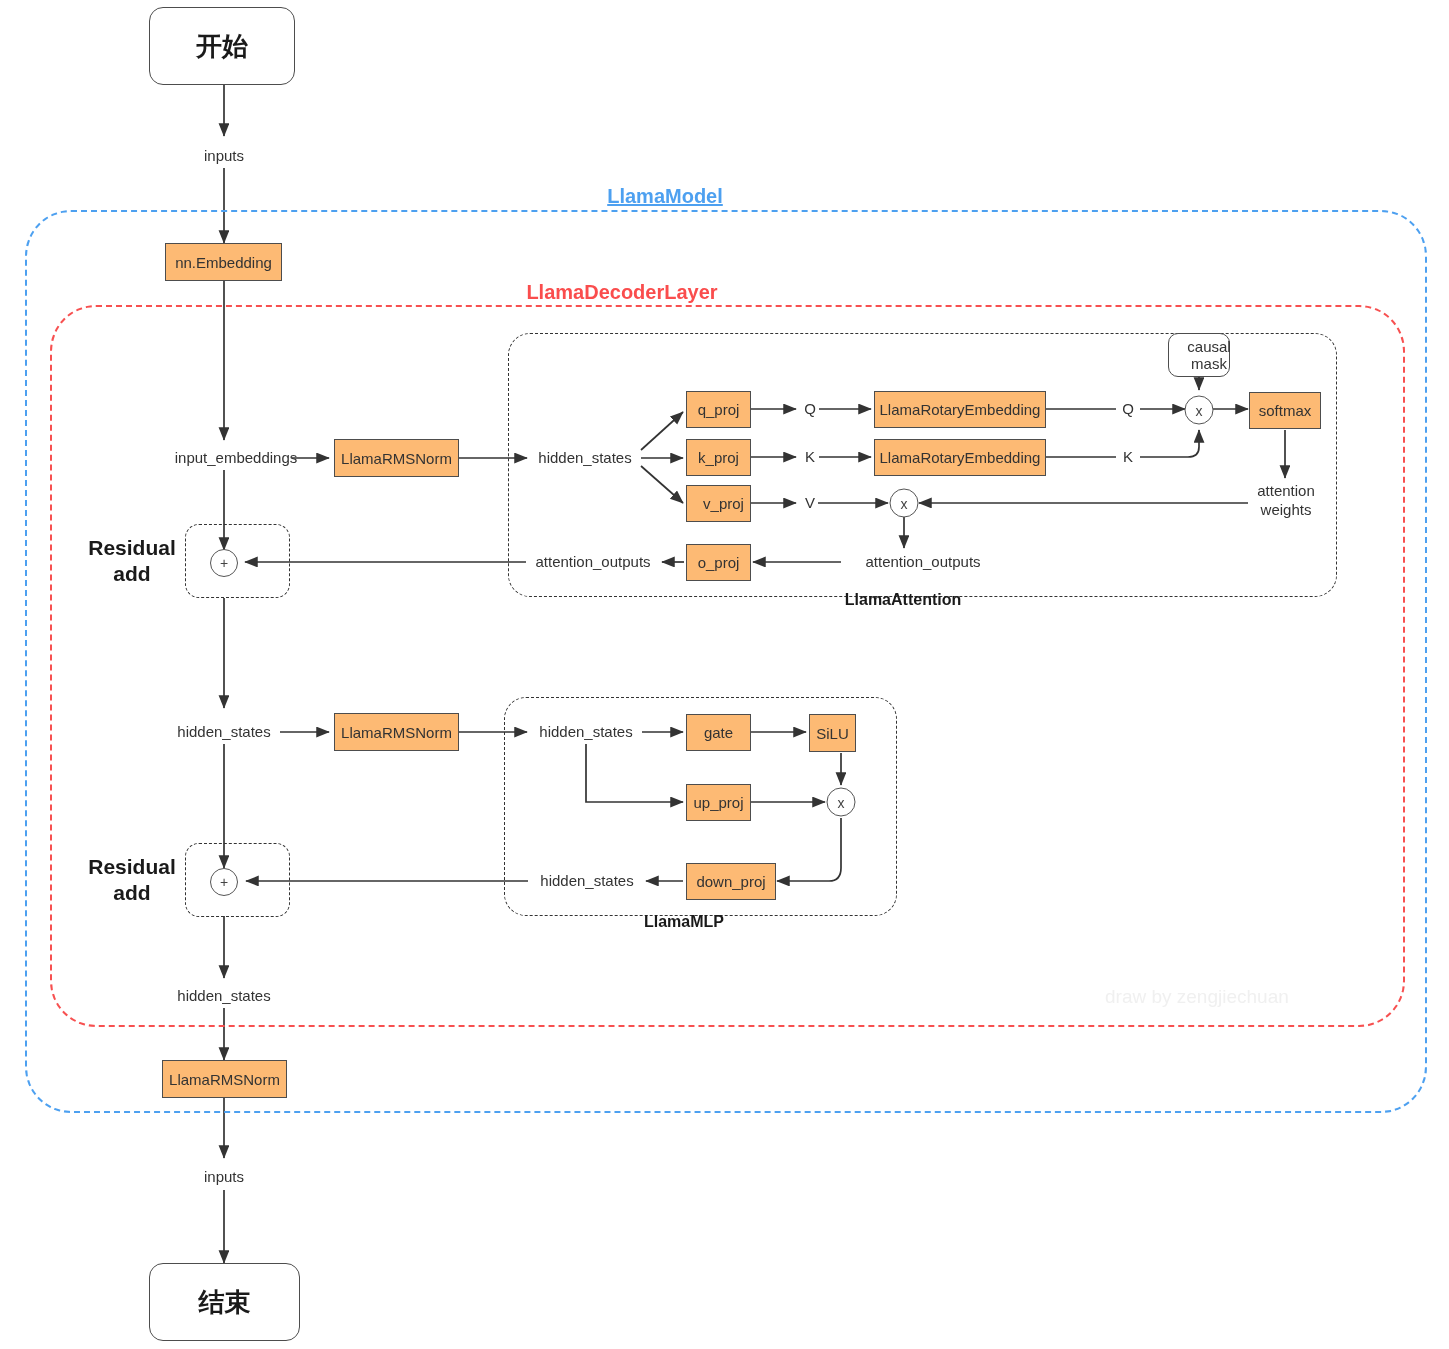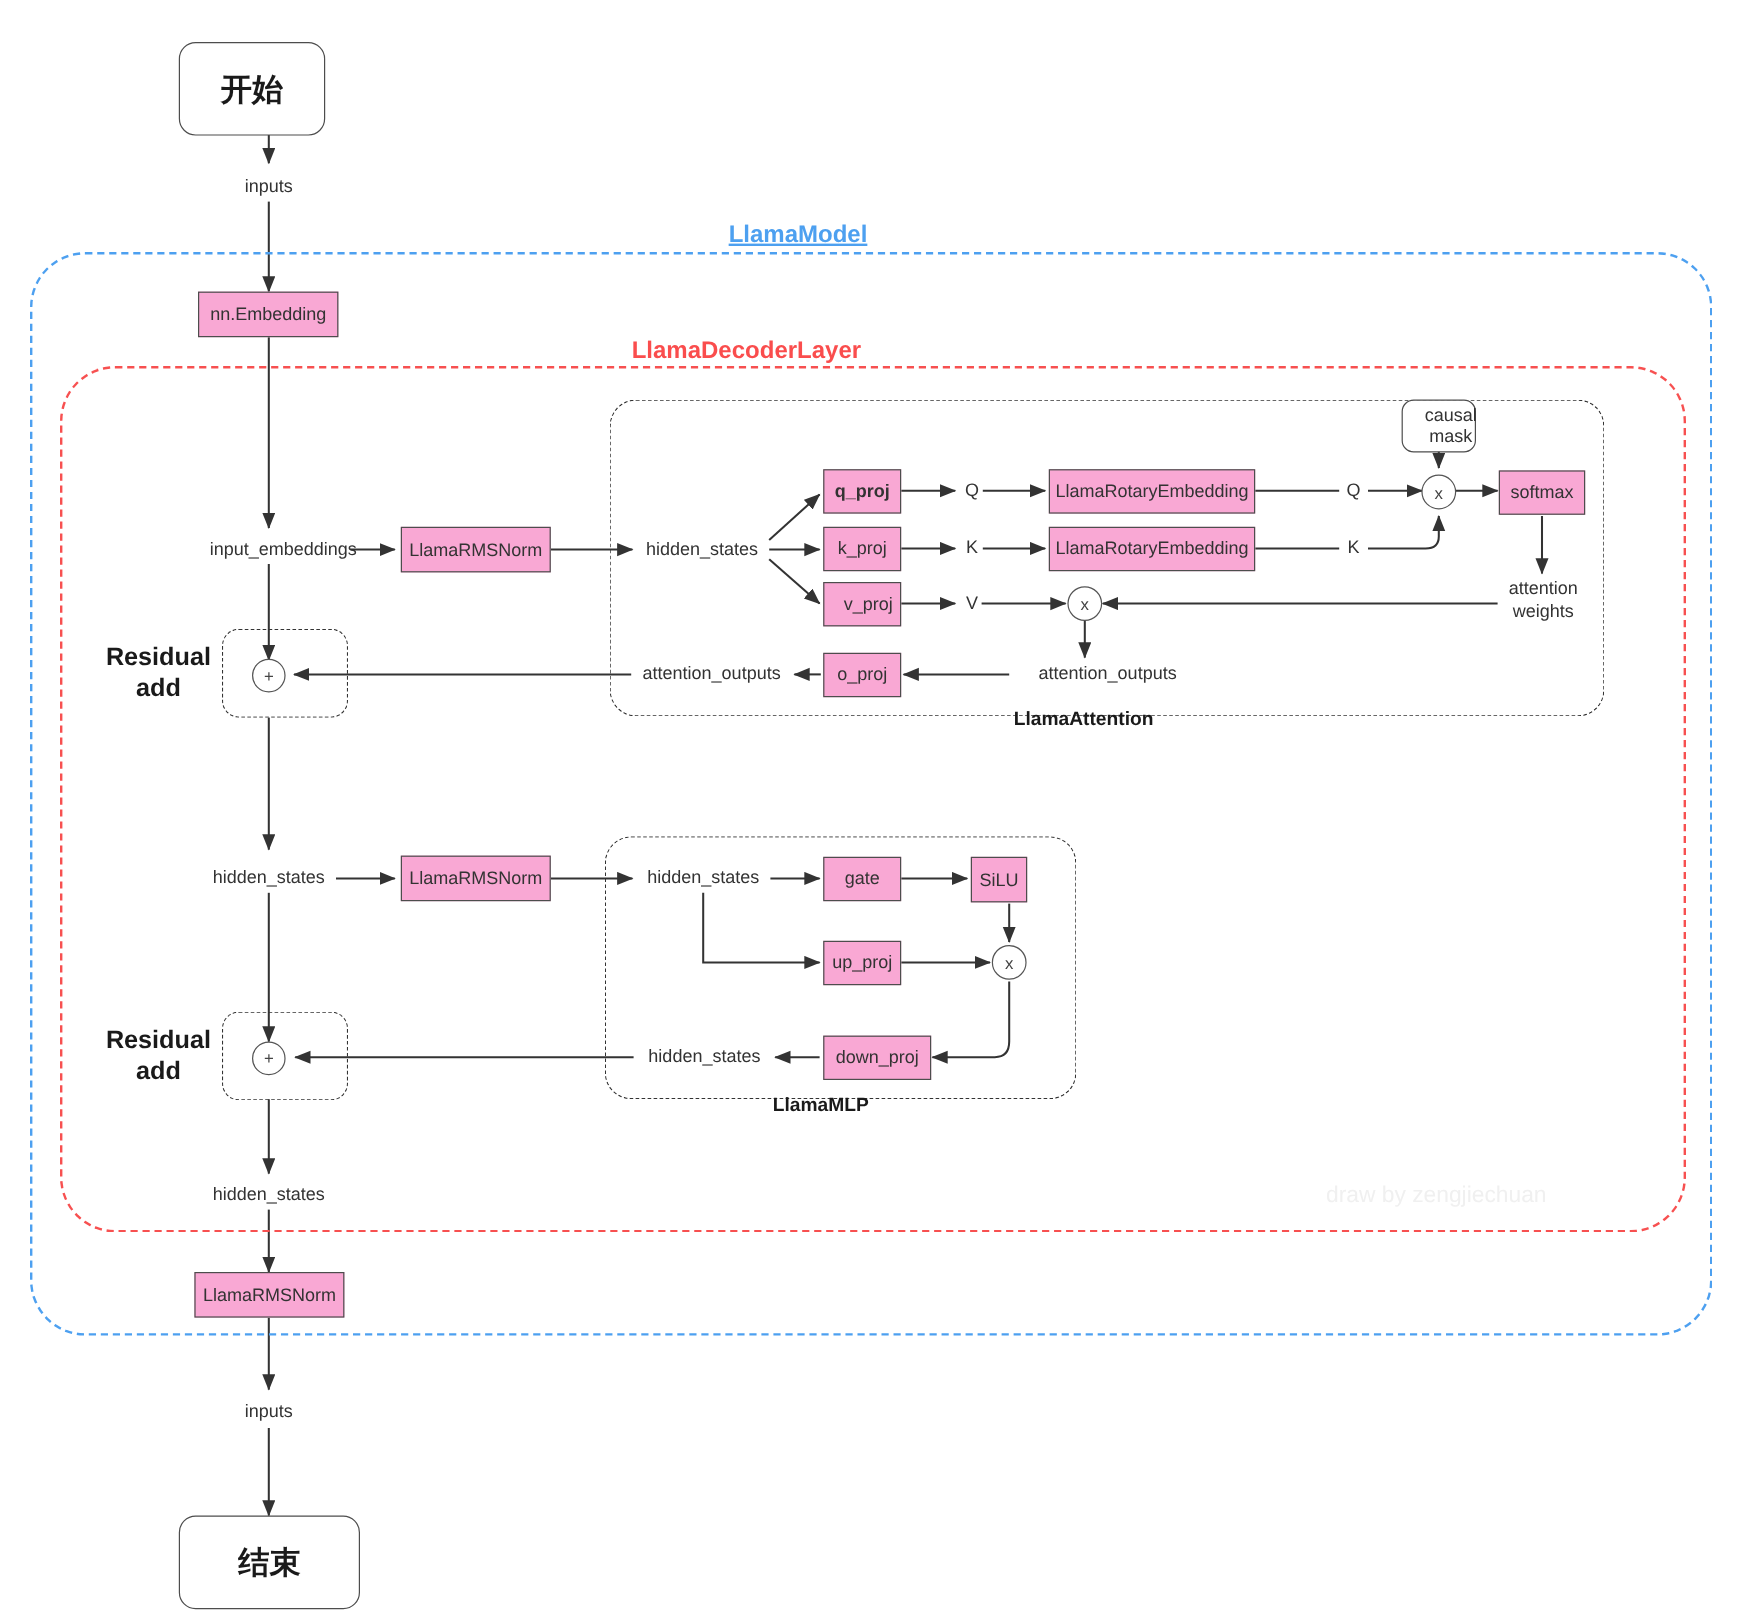--- a/index.html
+++ b/index.html
@@ -4,21 +4,21 @@
 <style>
   html,body{margin:0;padding:0;background:#fff;}
   body{font-family:"Liberation Sans","DejaVu Sans",sans-serif;}
   #stage{position:relative;width:1449px;height:1349px;background:#ffffff;overflow:hidden;}
   #svgroot{position:absolute;left:0;top:0;width:1449px;height:1349px;}
 
   .lbl{position:absolute;color:#333333;font-size:15px;line-height:1.18;white-space:nowrap;}
   .lbl.c{transform:translate(-50%,-50%);text-align:center;}
   .lbl.two{white-space:normal;text-align:center;}
 
-  .node{position:absolute;box-sizing:border-box;background:#f9a8d4;border:1.6px solid #4d4d4d;
+  .node{position:absolute;box-sizing:border-box;background:#fdba74;border:1.6px solid #4d4d4d;
         display:flex;align-items:center;justify-content:center;color:#333333;font-size:15px;
         white-space:nowrap;}
 
   .term{position:absolute;box-sizing:border-box;background:#ffffff;border:1.6px solid #4d4d4d;
         border-radius:14px;display:flex;align-items:center;justify-content:center;
         color:#1a1a1a;font-size:26px;font-weight:bold;}
 
   .roundsmall{position:absolute;box-sizing:border-box;background:#ffffff;border:1.4px solid #4d4d4d;
         border-radius:10px;display:flex;align-items:center;justify-content:center;text-align:center;
         color:#333333;font-size:15px;line-height:1.15;padding-left:20px;}
@@ -144,21 +144,21 @@
 
   <div class="dashbox r" style="left:508px;top:333px;width:829px;height:264px;"></div>
   <div class="caption" style="left:903px;top:591px;">LlamaAttention</div>
 
   <div class="dashbox r" style="left:504px;top:697px;width:393px;height:219px;"></div>
   <div class="caption" style="left:684px;top:913px;">LlamaMLP</div>
 
   <div class="dashbox r" style="left:185px;top:524px;width:105px;height:74px;border-radius:14px;"></div>
   <div class="dashbox r" style="left:185px;top:843px;width:105px;height:74px;border-radius:14px;"></div>
 
-  <div class="term" style="left:149px;top:7px;width:122px;height:78px;margin-top:28px;">
+  <div class="term" style="left:149px;top:7px;width:146px;height:78px;">
     <span>开始</span>
   </div>
   <div class="term" style="left:149px;top:1263px;width:151px;height:78px;">
     <span>结束</span>
   </div>
 
   <div class="node" style="left:165px;top:243px;width:117px;height:38px;">
     <span>nn.Embedding</span>
   </div>
 
@@ -167,21 +167,21 @@
   </div>
 
   <div class="node" style="left:334px;top:713px;width:125px;height:38px;">
     <span>LlamaRMSNorm</span>
   </div>
 
   <div class="node" style="left:162px;top:1060px;width:125px;height:38px;">
     <span>LlamaRMSNorm</span>
   </div>
 
-  <div class="node" style="left:686px;top:391px;width:65px;height:37px;font-weight:bold;">
+  <div class="node" style="left:686px;top:391px;width:65px;height:37px;">
     <span>q_proj</span>
   </div>
   <div class="node" style="left:686px;top:439px;width:65px;height:37px;">
     <span>k_proj</span>
   </div>
   <div class="node" style="left:686px;top:485px;width:65px;height:37px;padding-left:10px;">
     <span>v_proj</span>
   </div>
   <div class="node" style="left:686px;top:544px;width:65px;height:37px;">
     <span>o_proj</span>

